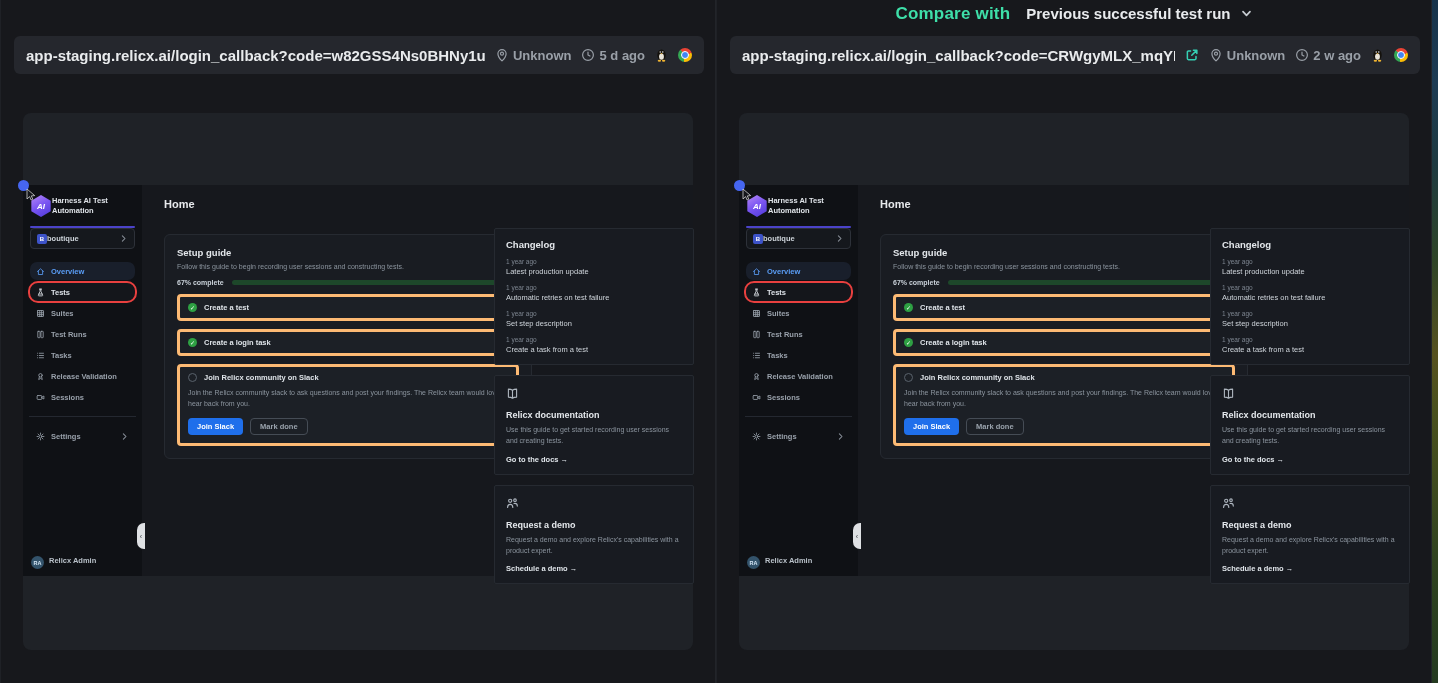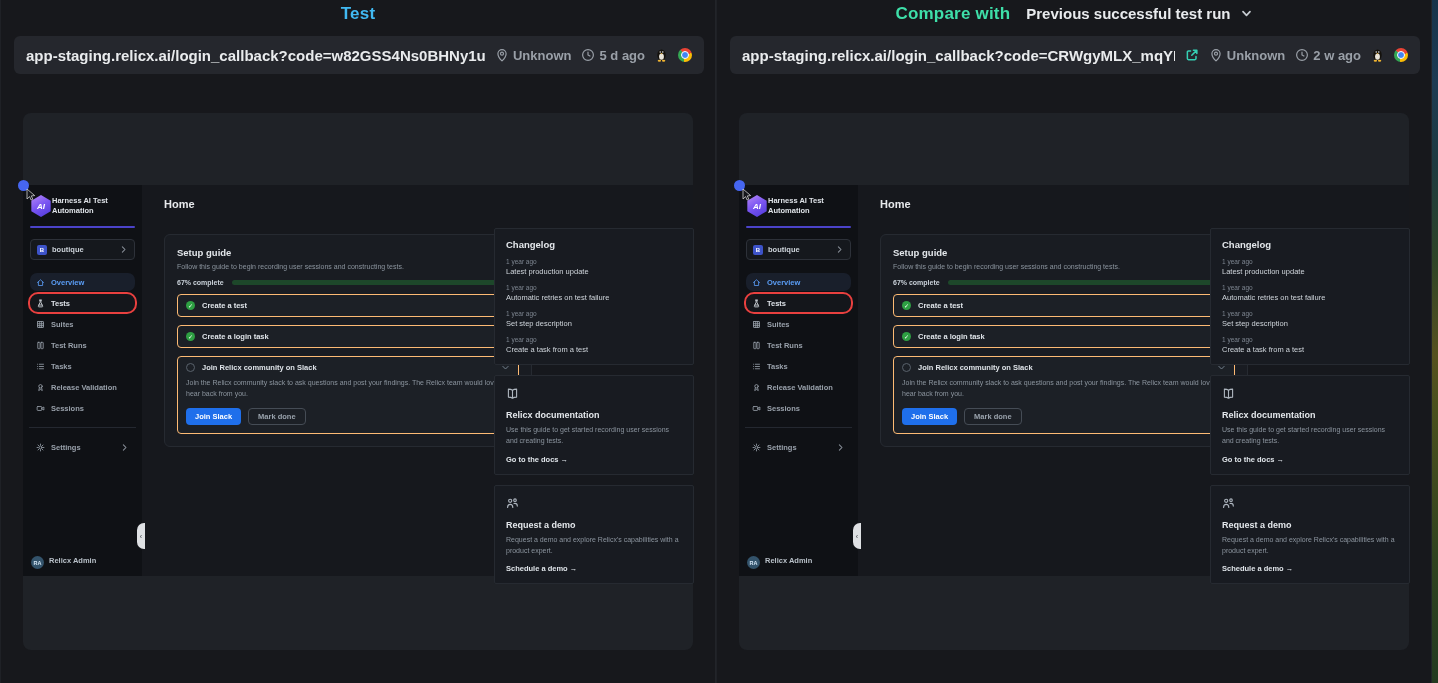--- a/index.html
+++ b/index.html
@@ -38,21 +38,21 @@
 
   
   .side { width:119px; flex:none; background:#0f1115; position:relative; padding:8px 7px; font-size:7.5px; }
   .brand { display:flex; align-items:center; margin-top:2px; }
   .logo { width:22px; height:22px; flex:none; display:flex; align-items:center; justify-content:center;
     background:linear-gradient(150deg,#b98af7 0%,#7a55f2 48%,#4b38d8 100%);
     clip-path:polygon(50% 0,94% 26%,94% 74%,50% 100%,6% 74%,6% 26%);
     color:#fff; font-weight:700; font-size:8px; font-style:italic; }
   .brand-name { display:flex; flex-direction:column; font-size:7.5px; font-weight:700; color:#dfe3e8; line-height:1.35; }
   .brand-rule { height:2px; background:#4b43c9; margin:9px 0 0; border-radius:1px; }
-  .project { margin-top:11px; height:21px; border:1px solid #2d3139; border-radius:4px; display:flex; align-items:center; gap:5px;
+  .project { height:21px; border:1px solid #2d3139; border-radius:4px; display:flex; align-items:center; 
     padding:0 6px; color:#ccd2d9; font-weight:600; background:#15181d; }
   .pbadge { width:10px; height:10px; border-radius:2px; background:#3d53c9; color:#fff; font-size:6px; font-weight:700;
     display:flex; align-items:center; justify-content:center; flex:none; }
   .pname { flex:1; }
   .chev-r { width:9px; height:9px; stroke:#8b929b; fill:none; stroke-width:1.4; stroke-linecap:round; stroke-linejoin:round; flex:none; }
   .nav { margin-top:13px; display:flex; flex-direction:column; gap:3px; }
   .nav-item { height:18px; display:flex; align-items:center; gap:6px; padding:0 6px; border-radius:7px; color:#99a1ab; font-weight:600; }
   .nav-item .nicon { width:9px; height:9px; stroke:currentColor; fill:none; stroke-width:1.1; stroke-linecap:round; stroke-linejoin:round; flex:none; }
   .nav-item.active { color:#5a9df6; background:#191f2b; }
   .nav-item.boxed { outline:2px solid #e8403f; color:#dde2e8; border-radius:8px; background:#14161b; }
@@ -67,21 +67,21 @@
   
   .appmain { flex:1; position:relative; background:#16181d; }
   .home-title { position:absolute; top:13px; left:22px; font-size:11px; font-weight:700; color:#e7e9ec; }
   .setup-card { position:absolute; top:49px; left:22px; width:368px; background:#191c22; border:1px solid #262a31; border-radius:6px; padding:12px; }
   .sc-title { font-size:9.5px; font-weight:700; color:#e3e7eb; }
   .sc-desc { margin-top:5px; font-size:7px; color:#8b949e; }
   .progress-row { margin-top:9px; display:flex; align-items:center; gap:8px; }
   .progress-label { font-size:7px; font-weight:700; color:#c9d1d9; flex:none; }
   .track { flex:1; height:5px; border-radius:3px; background:#1d472a; overflow:hidden; }
   .fill { height:100%; background:#3fb950; border-radius:3px; }
-  .sc-item { margin-top:8px; border:1px solid #fdba74; background:#1c2026; border-radius:4px; padding:6px 8px; }
+  .sc-item { margin-top:8px; border:3px solid #fdba74; background:#1c2026; border-radius:4px; padding:6px 8px; }
   .sc-item-row { display:flex; align-items:center; gap:7px; }
   .check { width:9px; height:9px; border-radius:50%; background:#2ea043; color:#fff; font-size:6px;
     display:flex; align-items:center; justify-content:center; flex:none; }
   .check::after { content:"✓"; }
   .circle { width:9px; height:9px; border-radius:50%; border:1px solid #59626c; flex:none; }
   .sc-item-label { font-size:7.5px; font-weight:700; color:#dfe4e9; flex:1; }
   .sc-chev { width:9px; height:9px; stroke:#768390; fill:none; stroke-width:1.3; stroke-linecap:round; stroke-linejoin:round; flex:none; }
   .slack-desc { margin-top:6px; font-size:7px; color:#8b949e; line-height:1.55; }
   .slack-btns { margin:8px 0 2px; display:flex; gap:7px; align-items:center; }
   .btn-join { background:#1f6feb; color:#fff; font-size:7.5px; font-weight:700; border-radius:4px; padding:4px 9px; border:none; }
@@ -97,24 +97,20 @@
   .rc-desc { margin-top:5px; font-size:7px; color:#8b949e; line-height:1.55; }
   .rc-link { margin-top:8px; font-size:7.5px; font-weight:700; color:#dfe4e9; }
 </style>
 </head>
 <body>
 
 <div class="screen">
   <div class="panels" id="panels">
   <div class="panel">
 
-    <div class="panel-header">
-      <span class="panel-title" style="color: rgb(65, 185, 242);">Test</span>
-
-    </div>
 
     <div class="url-bar">
       <span class="url-text">app-staging.relicx.ai/login_callback?code=w82GSS4Ns0BHNy1uj...</span>
       <span class="url-meta">
 
         <span class="meta-item">
           <svg class="micon" viewBox="0 0 13 13">
             <path d="M6.5 12C6.5 12 2.7 8.4 2.7 5.3a3.8 3.8 0 1 1 7.6 0C10.3 8.4 6.5 12 6.5 12z"></path>
                 <circle cx="6.5" cy="5.3" r="1.4"></circle>
           </svg>

